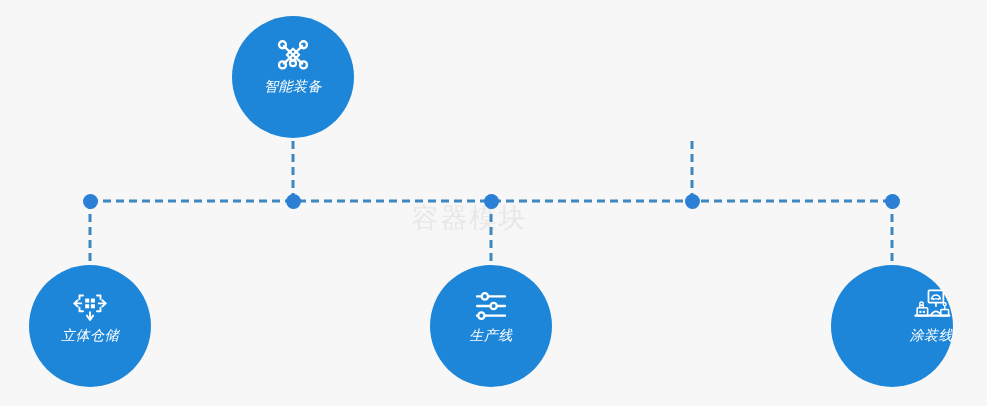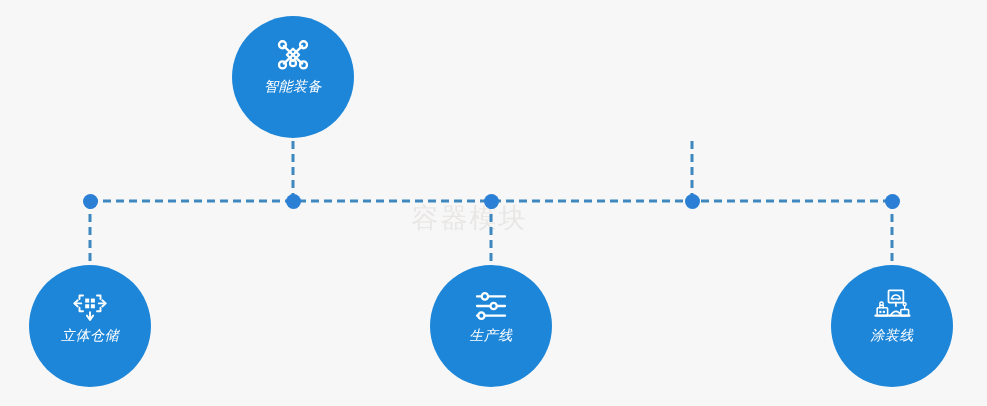--- a/index.html
+++ b/index.html
@@ -184,21 +184,21 @@
         <line x1="8" y1="24" x2="40" y2="24"></line>
         <circle cx="27" cy="24" r="3.6" fill="#1d86d8"></circle>
 
         <line x1="8" y1="35" x2="40" y2="35"></line>
         <circle cx="13" cy="35" r="3.6" fill="#1d86d8"></circle>
       </svg>
     </span>
     <span class="node-label">生产线</span>
   </div>
 
-  <div class="node-circle" style="left:892px; top:326px;">
+  <div class="node-circle" style="left:892px; top:326px;align-items:flex-end;">
     <span class="node-icon">
       <svg viewBox="0 0 48 48" fill="none" stroke="#ffffff" stroke-width="1.6" stroke-linecap="round" stroke-linejoin="round">
 
         <rect x="20" y="6" width="17" height="14" rx="1" stroke-width="2"></rect>
 
         <path d="M23.5 15.5 q1.2 -4 5 -4 q3.8 0 5 4" stroke-width="1.6"></path>
         <line x1="23" y1="15.8" x2="33.8" y2="15.8" stroke-width="1.6"></line>
         <circle cx="25.5" cy="16.4" r="1" fill="#ffffff" stroke="none"></circle>
         <circle cx="31.5" cy="16.4" r="1" fill="#ffffff" stroke="none"></circle>
 

